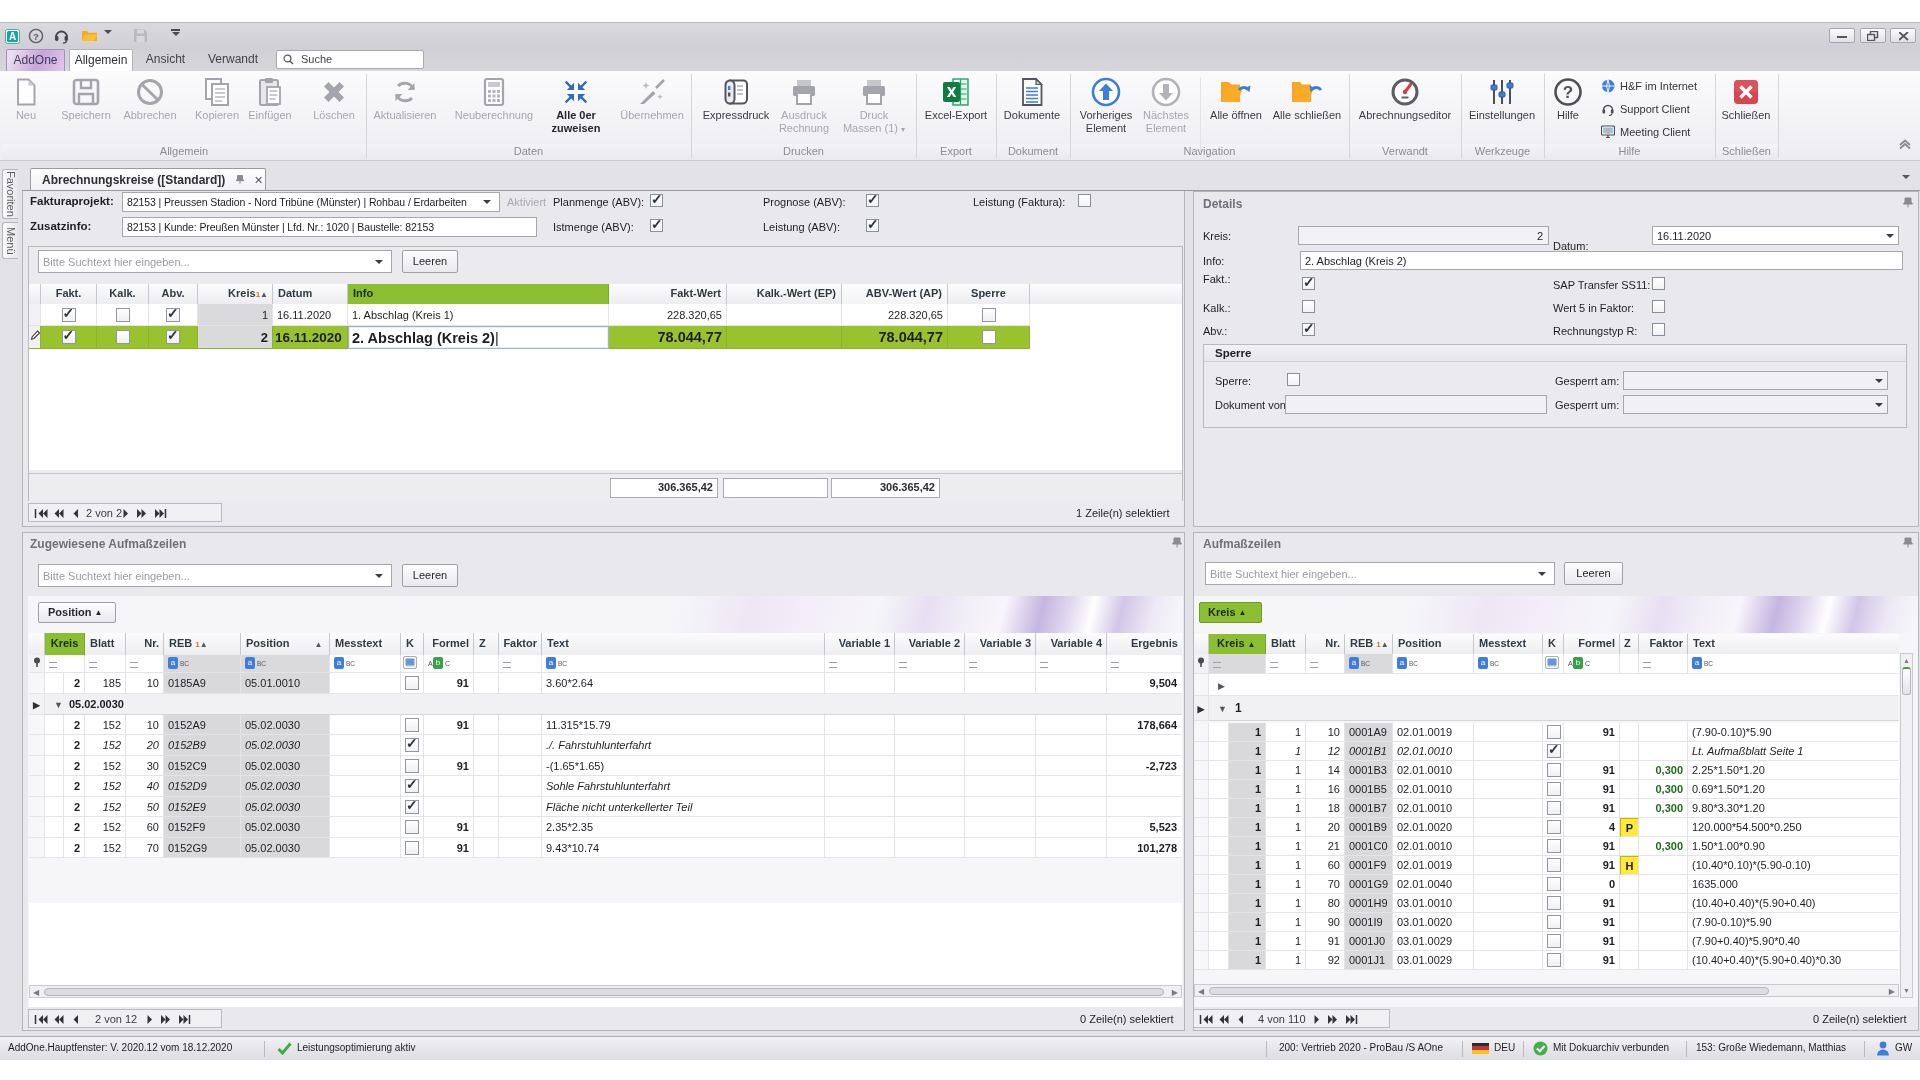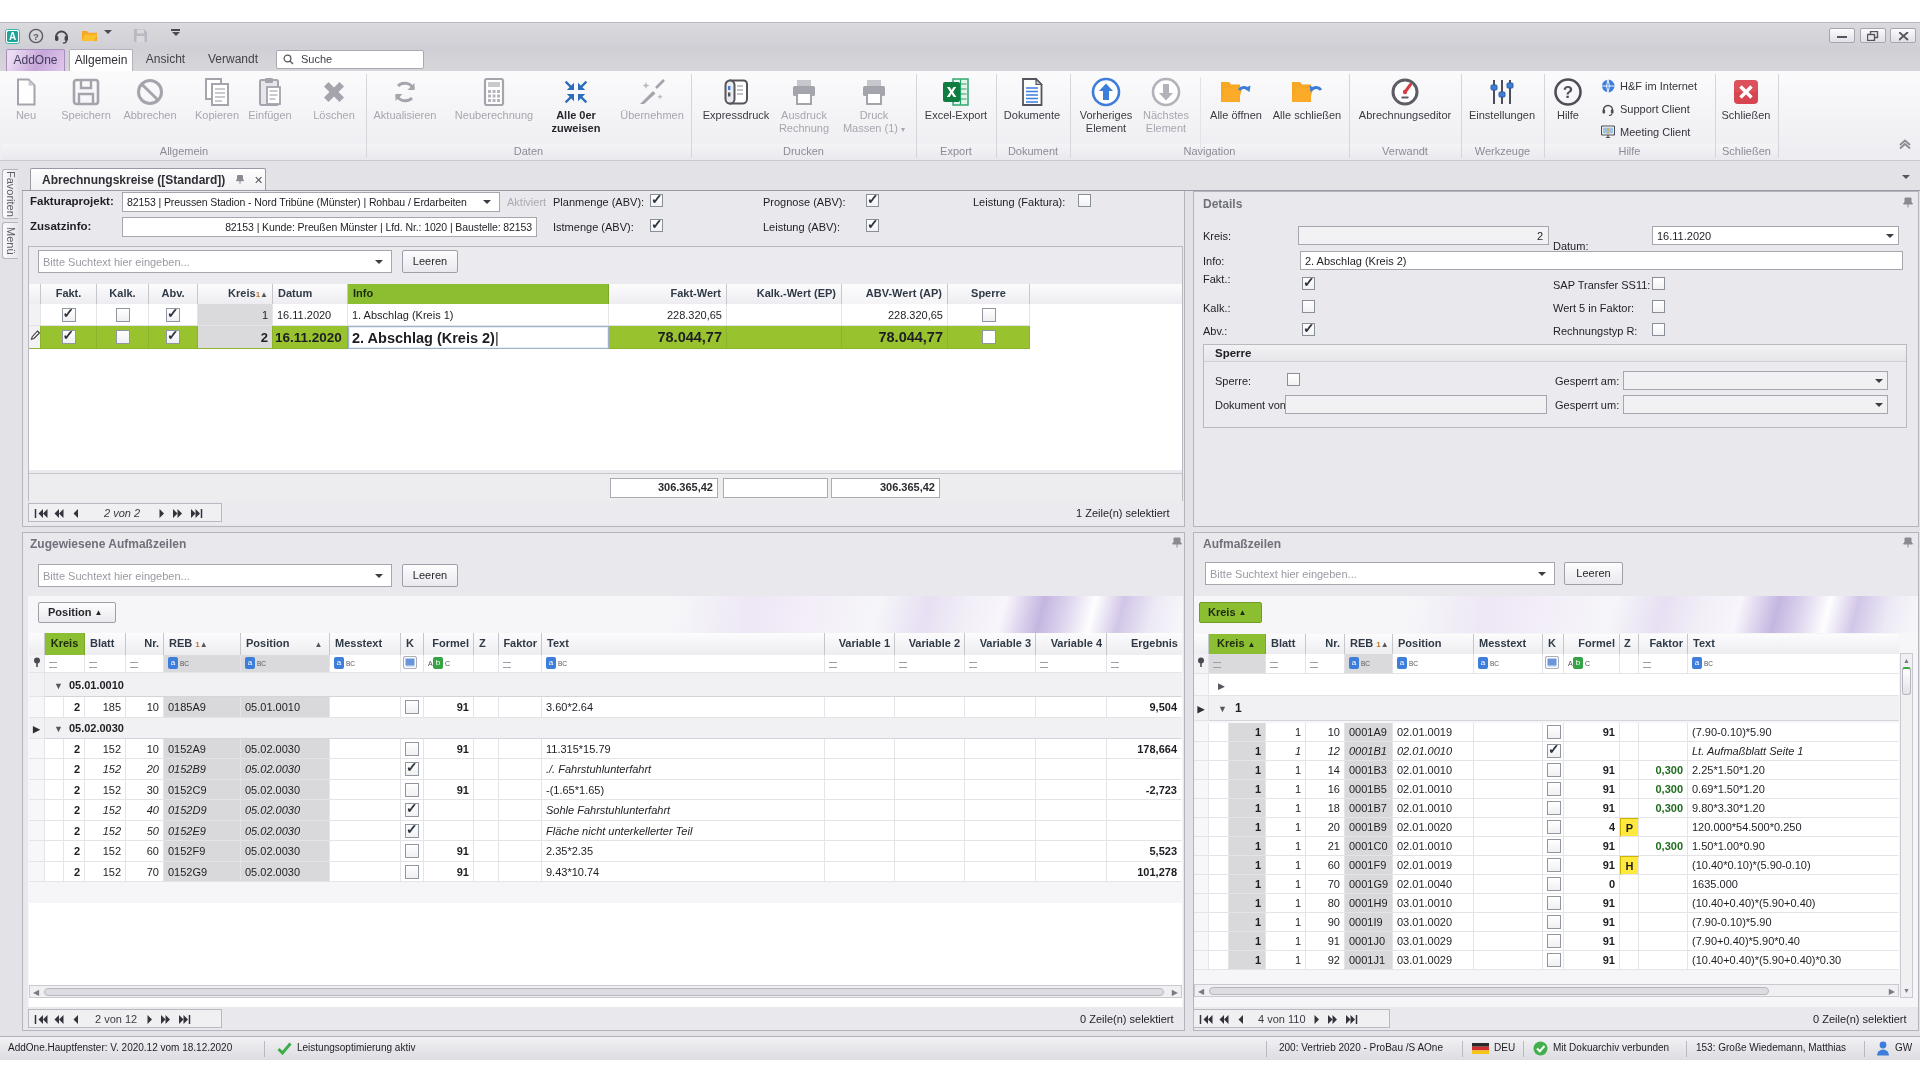--- a/index.html
+++ b/index.html
@@ -402,21 +402,21 @@
       <div>Menü</div>
     </div>
   <div style="position:absolute;left:1902px;top:14px;width:0;height:0;border-left:4px solid transparent;border-right:4px solid transparent;border-top:4px solid #55555e"></div>
 
   <div style="position:absolute;left:22px;top:29px;width:1163px;height:337px;background:#e9e9ed;border:1px solid #b4b4bc;border-top:none;"></div>
   <div class="blbl" style="left:30px;top:34px;font-size:11.5px">Fakturaprojekt:</div>
   <div class="fld" style="left:122px;top:31px;width:378px;height:20px;padding-right:20px;font-size:10.5px;letter-spacing:-0.1px;">82153 | Preussen Stadion - Nord Tribüne (Münster) | Rohbau / Erdarbeiten</div>
   <div class="carr" style="left:483px;top:39px"></div>
   <div class="lbl" style="left:507px;top:35px;color:#a9a9b2">Aktiviert</div>
   <div class="blbl" style="left:30px;top:59px;font-size:11.5px">Zusatzinfo:</div>
-  <div class="fld" style="left:122px;top:56px;width:415px;height:20px;font-size:10.5px;letter-spacing:-0.1px;text-align:right;">82153 | Kunde: Preußen Münster | Lfd. Nr.: 1020 | Baustelle: 82153</div>
+  <div class="fld" style="left:122px;top:56px;width:415px;height:20px;font-size:10.5px;letter-spacing:-0.1px;">82153 | Kunde: Preußen Münster | Lfd. Nr.: 1020 | Baustelle: 82153</div>
   <div class="lbl" style="left:553px;top:35px">Planmenge (ABV):</div>
     <div class="cb chk" style="left:650px;top:33px"></div>
   <div class="lbl" style="left:763px;top:35px">Prognose (ABV):</div>
     <div class="cb chk" style="left:866px;top:33px"></div>
   <div class="lbl" style="left:973px;top:35px">Leistung (Faktura):</div>
     <div class="cb" style="left:1078px;top:33px"></div>
   <div class="lbl" style="left:553px;top:60px">Istmenge (ABV):</div>
     <div class="cb chk" style="left:650px;top:58px"></div>
   <div class="lbl" style="left:763px;top:60px">Leistung (ABV):</div>
     <div class="cb chk" style="left:866px;top:58px"></div>
@@ -498,21 +498,21 @@
   <div style="position:absolute;left:28px;top:340px;width:1155px;height:23px;background:#ebebef;"></div>
   <div class="pagerbar" style="left:28px;top:342px;width:194px;height:19px;"><span style="margin-left:5px"><svg width="52" height="11" style="vertical-align:-2px">
           <g fill="#33333b" stroke="none">
             <path d="M1.5 1 v9" stroke="#33333b" stroke-width="1.5"></path>
             <path d="M9 1 L4.5 5.5 L9 10 z"></path>
             <path d="M13.5 1 L9 5.5 L13.5 10 z"></path>
             <path d="M25 1 L20.5 5.5 L25 10 z"></path>
             <path d="M29.5 1 L25 5.5 L29.5 10 z"></path>
             <path d="M44 1 L39.5 5.5 L44 10 z"></path>
           </g>
-        </svg></span><span style="margin:0 18px;font-style:italic;">2 von 2</span><span><svg width="50" height="11" style="vertical-align:-2px">
+        </svg></span><span style="margin:0 0;">2 von 2</span><span><svg width="50" height="11" style="vertical-align:-2px">
           <g fill="#33333b">
             <path d="M1.5 1 L6 5.5 L1.5 10 z"></path>
             <path d="M15 1 L19.5 5.5 L15 10 z"></path>
             <path d="M19.5 1 L24 5.5 L19.5 10 z"></path>
             <path d="M33 1 L37.5 5.5 L33 10 z"></path>
             <path d="M37.5 1 L42 5.5 L37.5 10 z"></path>
             <path d="M43.5 1 v9" stroke="#33333b" stroke-width="1.5"></path>
           </g>
         </svg></span></div>
   <div class="lbl" style="left:1076px;top:346px">1 Zeile(n) selektiert</div>
@@ -623,24 +623,20 @@
       <td><span class="fgrn"><span class="a1">A</span><span class="bx">b</span><span class="c1">C</span></span></td>
       <td></td>
       <td><span class="feq"></span></td>
       <td><span class="fabc"><span class="bx">a</span><span class="bc">BC</span></span></td>
       <td><span class="feq"></span></td>
       <td><span class="feq"></span></td>
       <td><span class="feq"></span></td>
       <td><span class="feq"></span></td>
       <td class="noR"><span class="feq"></span></td>
     </tr>
-    <tr style="height:24px" class="grp">
-          <td style="background:#f2f2f4"></td>
-          <td colspan="18" class="noR" style="border-bottom:1px solid #d4d4da"><span style="color:#55555e;font-size:9px;margin:0 6px 0 5px">▼</span>05.01.0010</td>
-        </tr>
     <tr style="height:21px">
       <td style="background:#f7f7f9"></td>
           <td></td>
           <td class="num bold">2</td>
           <td colspan="2" class="num">185</td>
           <td class="num">10</td>
       <td class="grey">0185A9</td>
           <td class="grey">05.01.0010</td>
           <td></td>
       <td class="ctr"><span class="icb"></span></td>

